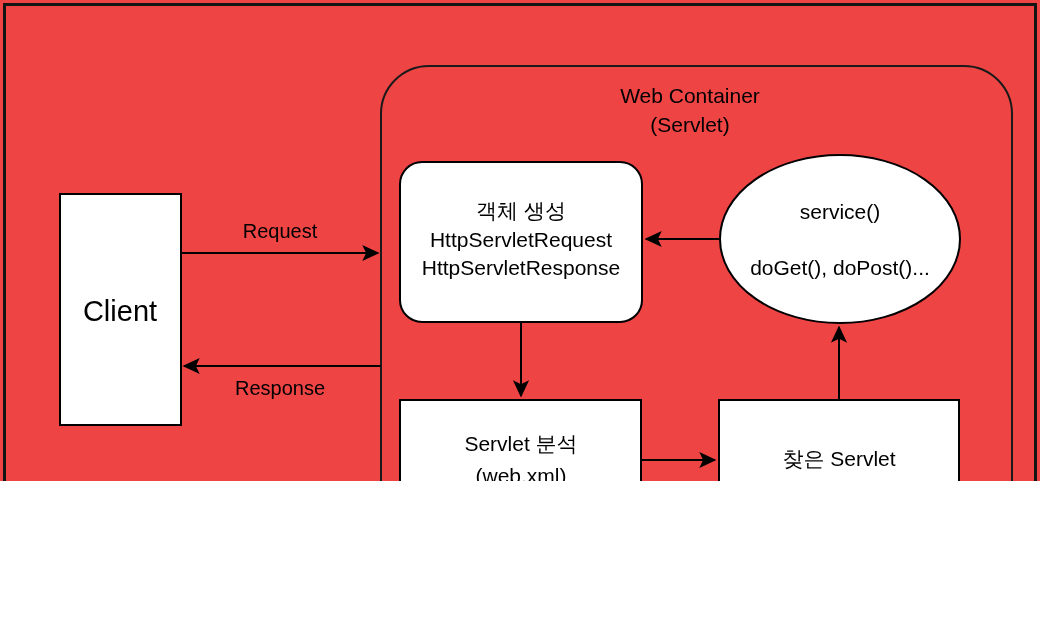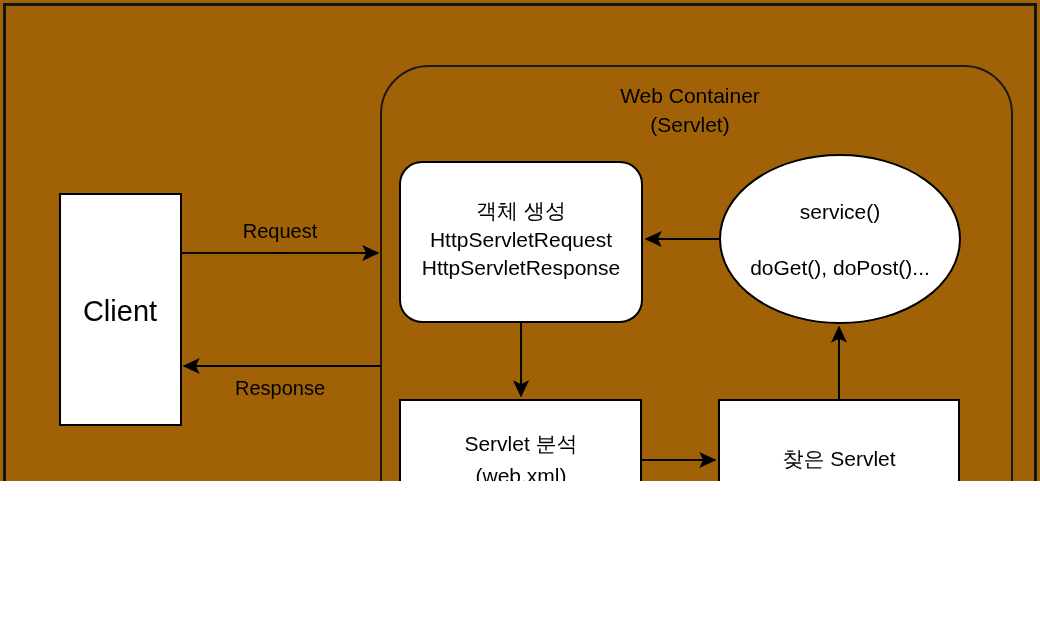--- a/index.html
+++ b/index.html
@@ -7,21 +7,21 @@
     padding: 0;
     background: #ffffff;
   }
   body {
     font-family: "Liberation Sans", "DejaVu Sans", sans-serif;
   }
   #canvas {
     position: relative;
     width: 1040px;
     height: 481px;
-    background: #a16207;
+    background: #ef4444;
     overflow: hidden;
   }
   #diagram-svg {
     display: block;
     width: 1040px;
     height: 621px;
   }
   .shape-stroke {
     fill: #ffffff;
     stroke: #000000;

